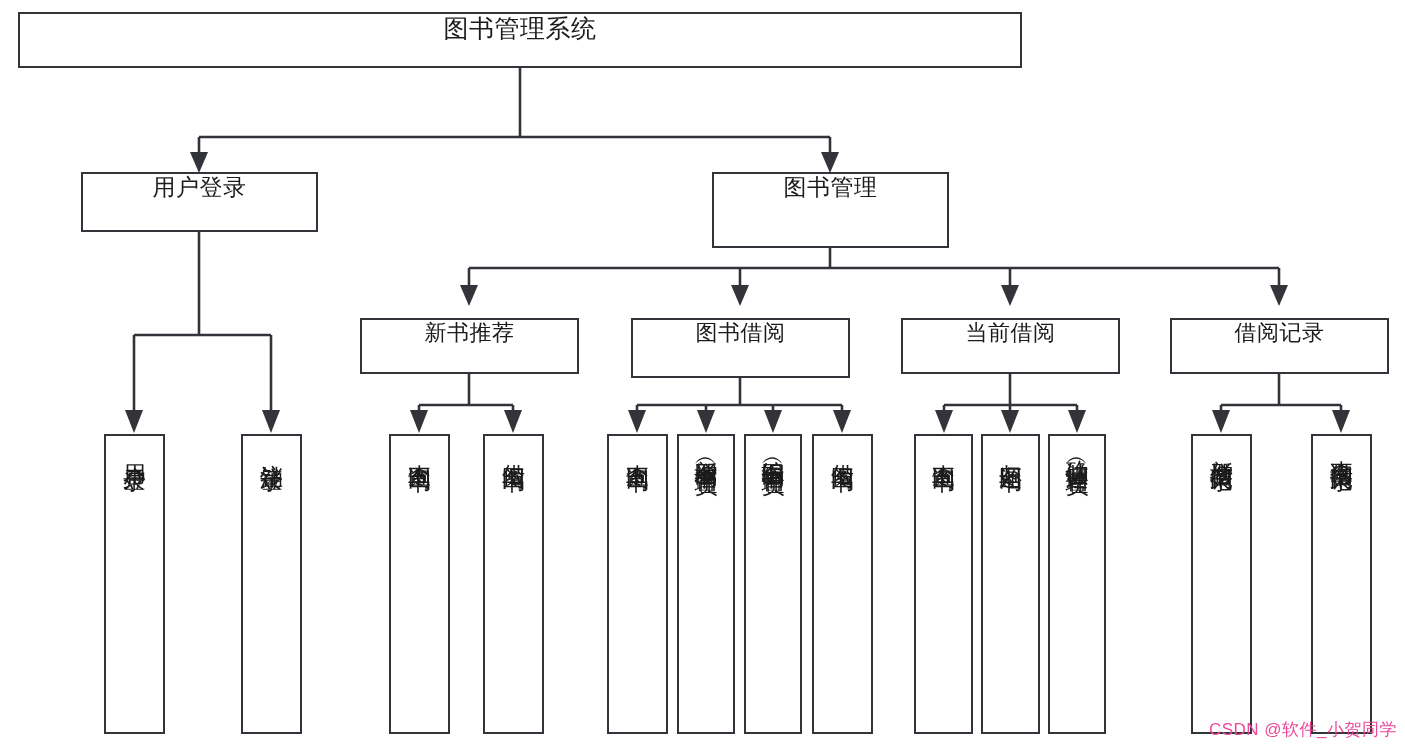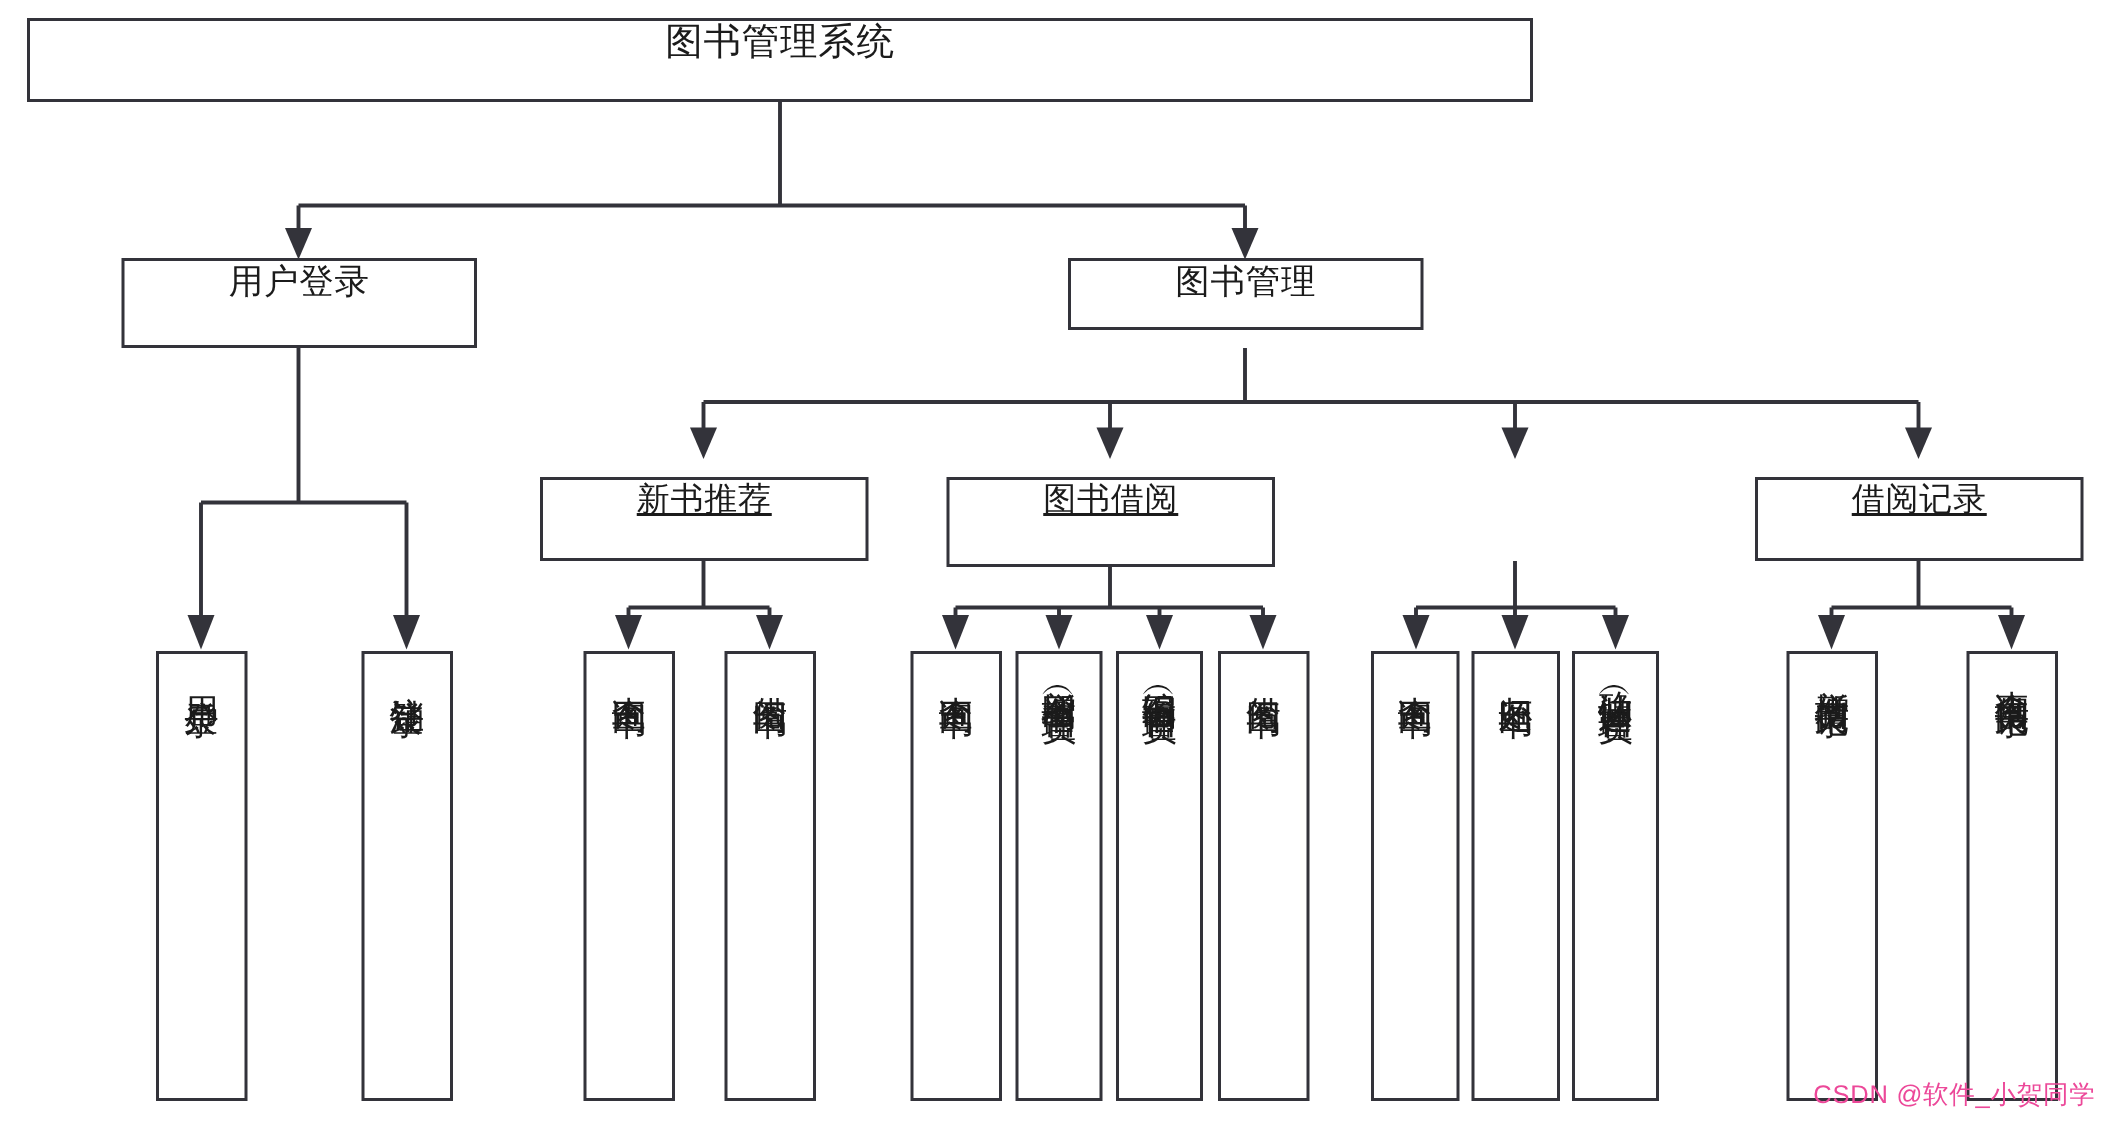--- a/index.html
+++ b/index.html
@@ -31,21 +31,21 @@
   }
   .node-label {
     display: block;
     text-align: center;
     line-height: 1.18;
     color: #1b1b1b;
     letter-spacing: 0.5px;
   }
   .node.root .node-label { font-size: 25px; }
   .node.level1 .node-label { font-size: 23px; }
-  .node.level2 .node-label { font-size: 22px; text-decoration: underline; }
+  .node.level2 .node-label { font-size: 22px; }
   .node.leaf {
     align-items: flex-start;
     padding-top: 10px;
   }
   .node.leaf .node-label {
     writing-mode: vertical-rl;
     text-orientation: upright;
     font-size: 23px;
     line-height: 1.25;
     letter-spacing: 2px;
@@ -143,30 +143,33 @@
     <polygon points="1332,410 1350,410 1341,433"></polygon>
   </svg>
 
   <div class="node root" style="left:18px; top:12px; width:1004px; height:56px;">
     <span class="node-label">图书管理系统</span>
   </div>
 
   <div class="node level1" style="left:81px; top:172px; width:237px; height:60px;">
     <span class="node-label">用户登录</span>
   </div>
-  <div class="node level1" style="left:712px; top:172px; width:237px; height:48px;">
+  <div class="node level1" style="left:712px; top:172px; width:237px; height:76px;">
     <span class="node-label">图书管理</span>
   </div>
 
   <div class="node level2" style="left:360px; top:318px; width:219px; height:56px;">
     <span class="node-label">新书推荐</span>
   </div>
   <div class="node level2" style="left:631px; top:318px; width:219px; height:60px;">
     <span class="node-label">图书借阅</span>
   </div>
+  <div class="node level2" style="left:901px; top:318px; width:219px; height:56px;">
+    <span class="node-label">当前借阅</span>
+  </div>
   <div class="node level2" style="left:1170px; top:318px; width:219px; height:56px;">
     <span class="node-label">借阅记录</span>
   </div>
 
   <div class="node leaf" style="left:104px; top:434px; width:61px; height:300px;">
     <span class="node-label">用户登录</span>
   </div>
   <div class="node leaf" style="left:241px; top:434px; width:61px; height:300px;">
     <span class="node-label">注销登录</span>
   </div>

